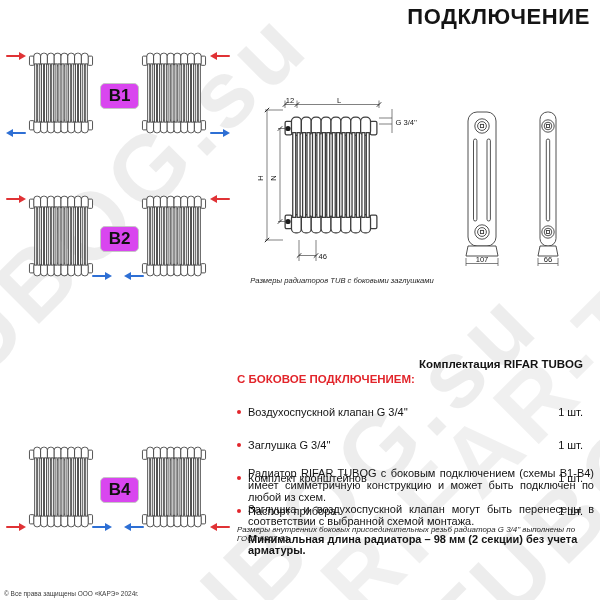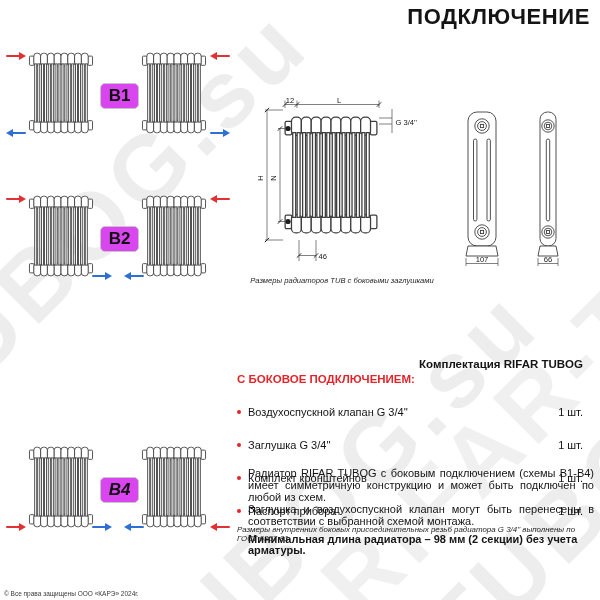--- a/index.html
+++ b/index.html
@@ -15,21 +15,21 @@
   .wm3{left:150px;top:860px;}
   .wm4{left:300px;top:560px;color:rgba(0,0,0,0.06);}
   
   .title{position:absolute;z-index:2;top:6px;right:10px;text-align:right;
          font-size:22px;font-weight:800;line-height:22px;letter-spacing:0.6px;color:#141414;}
   
   .content{z-index:1;}
   .defs-svg{position:absolute;width:0;height:0;}
   .ln{fill:#fff;stroke:#3d3d3d;stroke-width:0.9;}
   .scheme-row{position:absolute;left:2px;width:232px;height:92px;}
-  .row-b1{top:47px;} .row-b2{top:190px;} .row-b3{top:309px;} .row-b4{top:441px;font-style:italic;}
+  .row-b1{top:47px;} .row-b2{top:190px;} .row-b3{top:309px;} .row-b4{top:441px;}
   .rad{position:absolute;width:66px;height:92px;top:0;}
   .rad-l{left:26px;} .rad-r{left:139px;}
   .scheme-label{position:absolute;left:98px;top:36px;width:37px;height:24px;
       border:1.5px solid #c6c6c6;border-radius:5px;background:#d946ef;
       display:flex;align-items:center;justify-content:center;
       font-size:17px;font-weight:700;color:#111;}
   .arrow{position:absolute;width:20px;height:10px;}
   .arrow i{position:absolute;top:4.1px;height:1.9px;width:14px;background:currentColor;border-radius:1px;}
   .dir-right i{left:0;}
   .dir-right b{position:absolute;right:0;top:0.5px;width:0;height:0;

